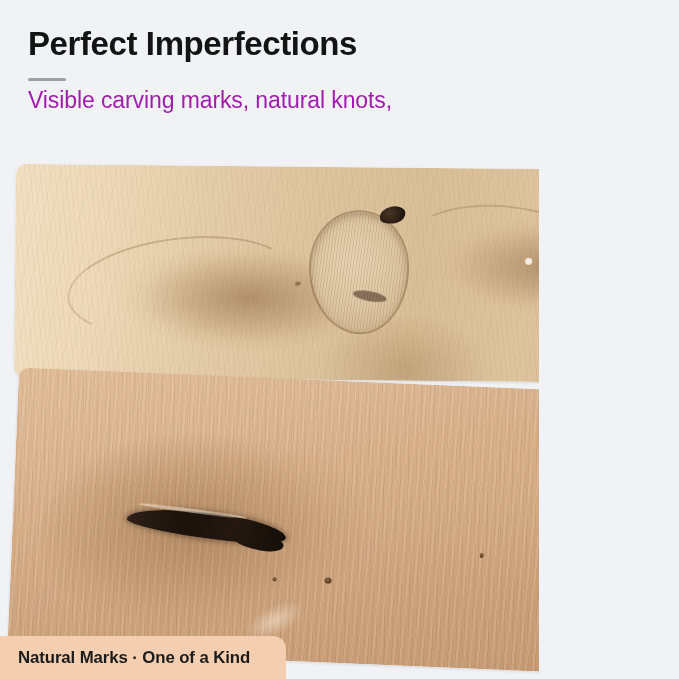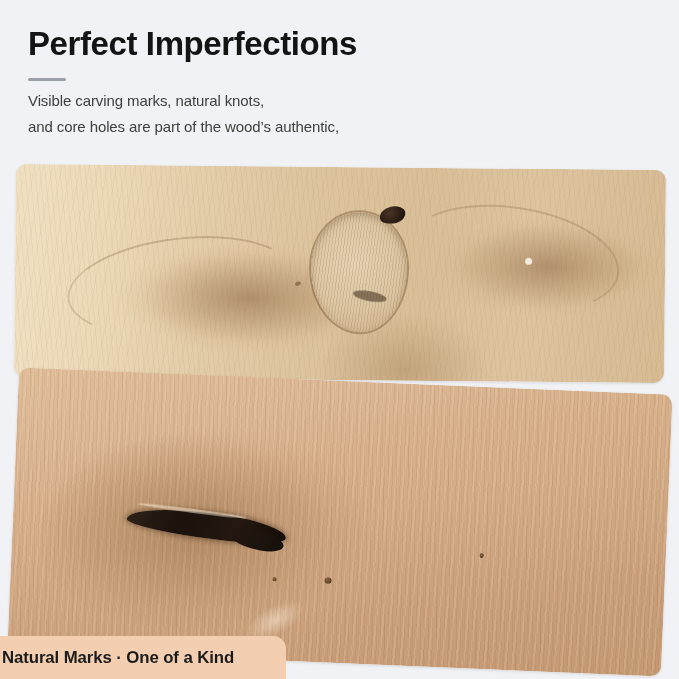--- a/index.html
+++ b/index.html
@@ -7,21 +7,21 @@
 
   html, body {
     width:679px; height:679px;
     background:#f1f2f5;
     font-family:"Liberation Sans", sans-serif;
     overflow:hidden;
   }
 
   .page {
     position:relative;
-    width:679px; height:679px;
+    width:539px; height:679px;
     background:#f1f2f5;
     overflow:hidden;
   }
 
   
   .headline {
     position:absolute;
     left:28px; top:25px;
     font-size:33px;
     font-weight:700;
@@ -34,23 +34,23 @@
     position:absolute;
     left:28px; top:78px;
     width:38px; height:3px;
     background:#9aa0a8;
     border-radius:2px;
   }
 
   .body-copy {
     position:absolute;
     left:28px; top:88px;
-    font-size:15px;
+    font-size:23px;
     line-height:25.5px;
-    color:#404040;
+    color:#a21caf;
     letter-spacing:-0.1px;
   }
   .body-copy .line { white-space:nowrap; display:block; }
 
   
   .photo-stack {
     position:absolute;
     left:0; top:0;
     width:679px; height:679px;
   }
@@ -229,42 +229,41 @@
 
   
   .badge {
     position:absolute;
     left:0; bottom:0;
     width:286px; height:43px;
     background:#f3ceb0;
     border-radius:0 13px 0 0;
     display:flex;
     align-items:center;
-    padding-left:2px;
+    padding-left:18px;
   }
   .badge-label {
     font-size:16.8px;
     font-weight:700;
     color:#1b1b1b;
     letter-spacing:-0.1px;
     white-space:nowrap;
   }
 </style>
 </head>
 <body>
 
 <div class="page">
 
   <h1 class="headline">Perfect Imperfections</h1>
 
   <div class="divider"></div>
 
   <div class="body-copy">
     <span class="line">Visible carving marks, natural knots,</span>
-    <span class="line">and core holes are part of the wood’s authentic,</span>
   </div>
 
   <div class="photo-stack">
 
     <div class="photo photo-1" aria-label="Close-up of light teak wood surface with two dark oval knot grains and a round core-hole plug in the center">
       <div class="grain-1"></div>
       <div class="arc-1"></div>
       <div class="arc-2"></div>
       <div class="core-hole"></div>
       <div class="core-dark"></div>

